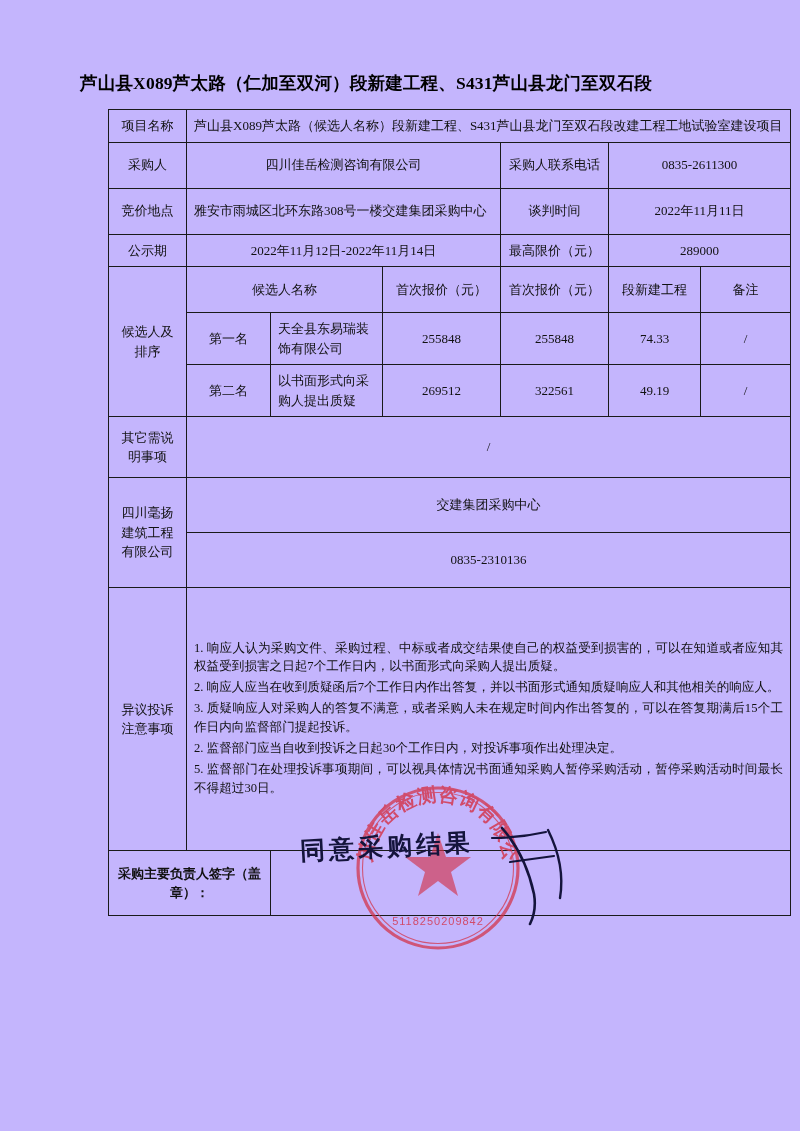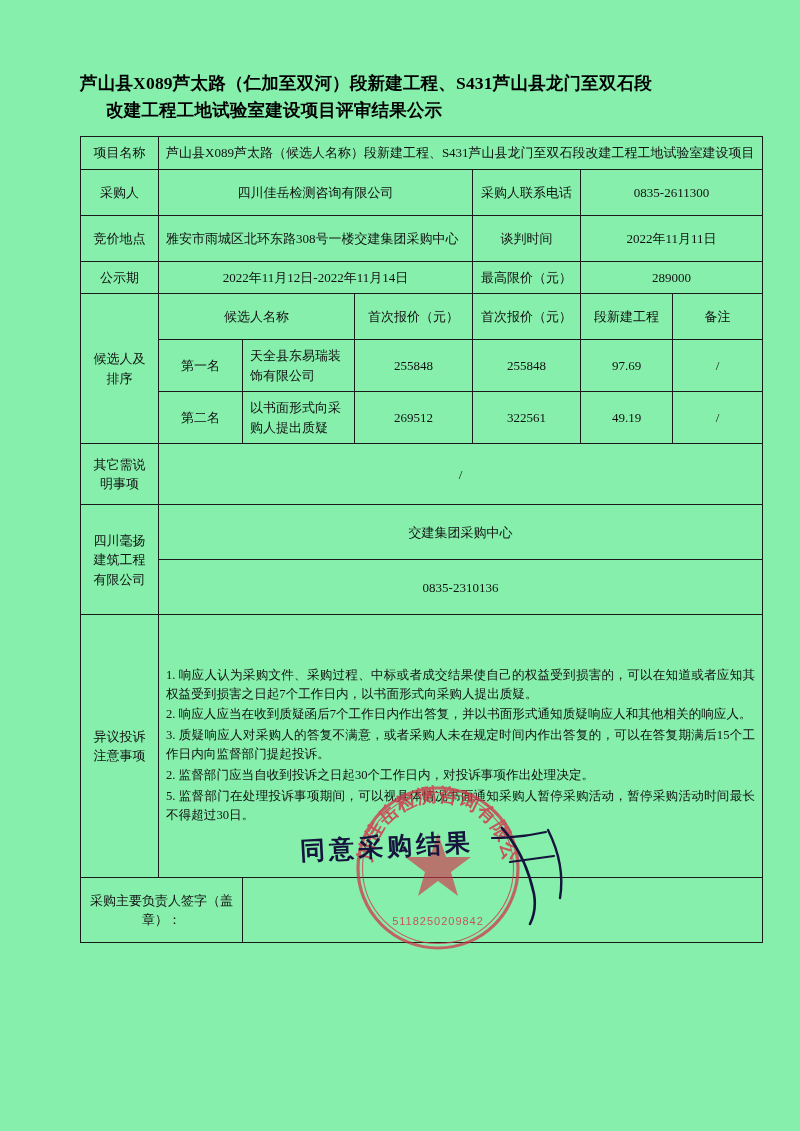--- a/index.html
+++ b/index.html
@@ -14,40 +14,41 @@
     color: #111111;
     position: relative;
     overflow: hidden;
   }
   .page {
     position: relative;
     width: 800px;
     height: 1131px;
     box-sizing: border-box;
     padding: 60px 72px 0 80px;
-    background: #86efac;
+    background: #c4b5fd;
   }
   .doc-title {
     font-size: 17.5px;
     font-weight: bold;
     line-height: 1.55;
     text-align: justify;
     letter-spacing: 0.2px;
     margin: 10px 0 12px 0;
     color: #000;
   }
   .doc-title .line2 {
     display: block;
     padding-left: 26px;
   }
   table.main {
     border-collapse: collapse;
     width: 648px;
     table-layout: fixed;
     font-size: 13px;
+    margin-left: 28px;
   }
   table.main td {
     border: 1px solid #1a1a1a;
     padding: 6px 7px;
     vertical-align: middle;
     line-height: 1.5;
     color: #111;
   }
   .lbl {
     text-align: center;
@@ -69,20 +70,21 @@
     line-height: 1.75;
     font-size: 12.6px;
     height: 250px;
   }
   .notes-cell p {
     margin: 0 0 2px 0;
     text-align: justify;
   }
   .sig-row td {
     height: 52px;
+    font-weight: bold;
   }
   .sig-label {
     text-align: center;
     font-size: 13px;
   }
   
   .stamp {
     position: absolute;
     left: 345px;
     top: 775px;
@@ -119,21 +121,20 @@
     top: 0px;
   }
 </style>
 </head>
 <body>
 
 <div class="page">
 
   <div class="doc-title">
     <span>芦山县X089芦太路（仁加至双河）段新建工程、S431芦山县龙门至双石段</span>
-    <span class="line2">改建工程工地试验室建设项目评审结果公示</span>
   </div>
 
   <table class="main">
     <colgroup>
       <col style="width:78px">
       <col style="width:84px">
       <col style="width:112px">
       <col style="width:118px">
       <col style="width:108px">
       <col style="width:92px">
@@ -168,21 +169,21 @@
         <td class="ctr">首次报价（元）</td>
         <td class="ctr">首次报价（元）</td>
         <td class="ctr">段新建工程</td>
         <td class="ctr">备注</td>
       </tr>
       <tr class="tall">
         <td class="ctr">第一名</td>
         <td class="lft">天全县东易瑞装饰有限公司</td>
         <td class="ctr">255848</td>
         <td class="ctr">255848</td>
-        <td class="ctr">97.69</td>
+        <td class="ctr">74.33</td>
         <td class="ctr">/</td>
       </tr>
       <tr class="tall">
         <td class="ctr">第二名</td>
         <td class="lft">以书面形式向采购人提出质疑</td>
         <td class="ctr">269512</td>
         <td class="ctr">322561</td>
         <td class="ctr">49.19</td>
         <td class="ctr">/</td>
       </tr>

